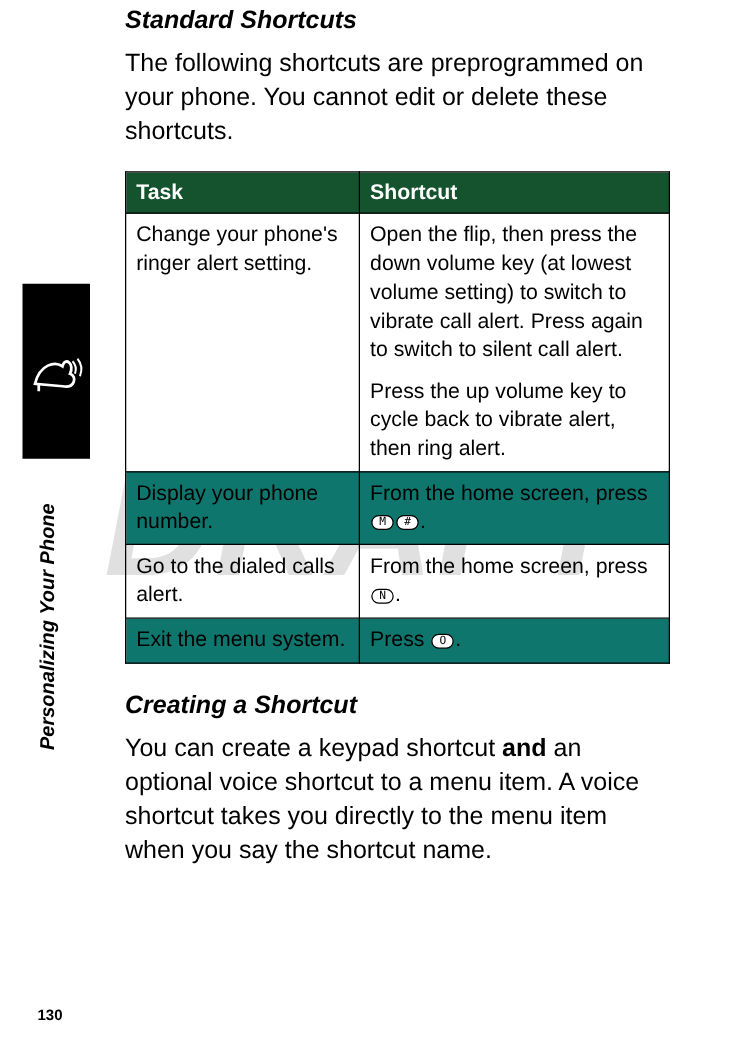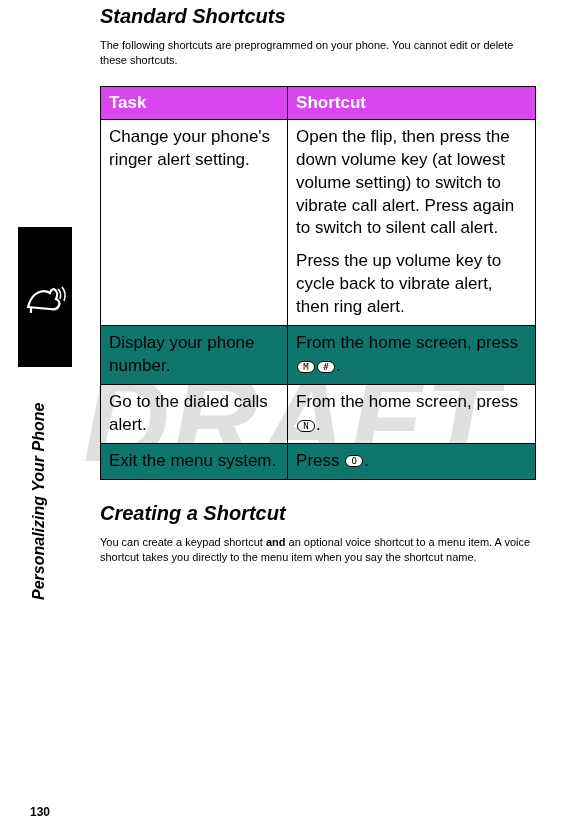--- a/index.html
+++ b/index.html
@@ -56,33 +56,33 @@
   }
   
   h2.italic-head {
     font-style: italic;
     font-weight: bold;
     font-size: 20px;
     margin-bottom: 10px;
   }
   
   p.body {
-    font-size: 11px;
+    font-size: 20px;
     line-height: 1.35;
     margin-bottom: 18px;
   }
   
   table.shortcuts {
     width: 100%;
     border-collapse: collapse;
     font-size: 17px;
     margin-bottom: 22px;
   }
   table.shortcuts th {
-    background: #d946ef;
+    background: #14532d;
     color: #fff;
     text-align: left;
     font-weight: bold;
     padding: 6px 8px;
     border: 1px solid #000;
   }
   table.shortcuts td {
     border: 1px solid #000;
     padding: 6px 8px;
     vertical-align: top;

